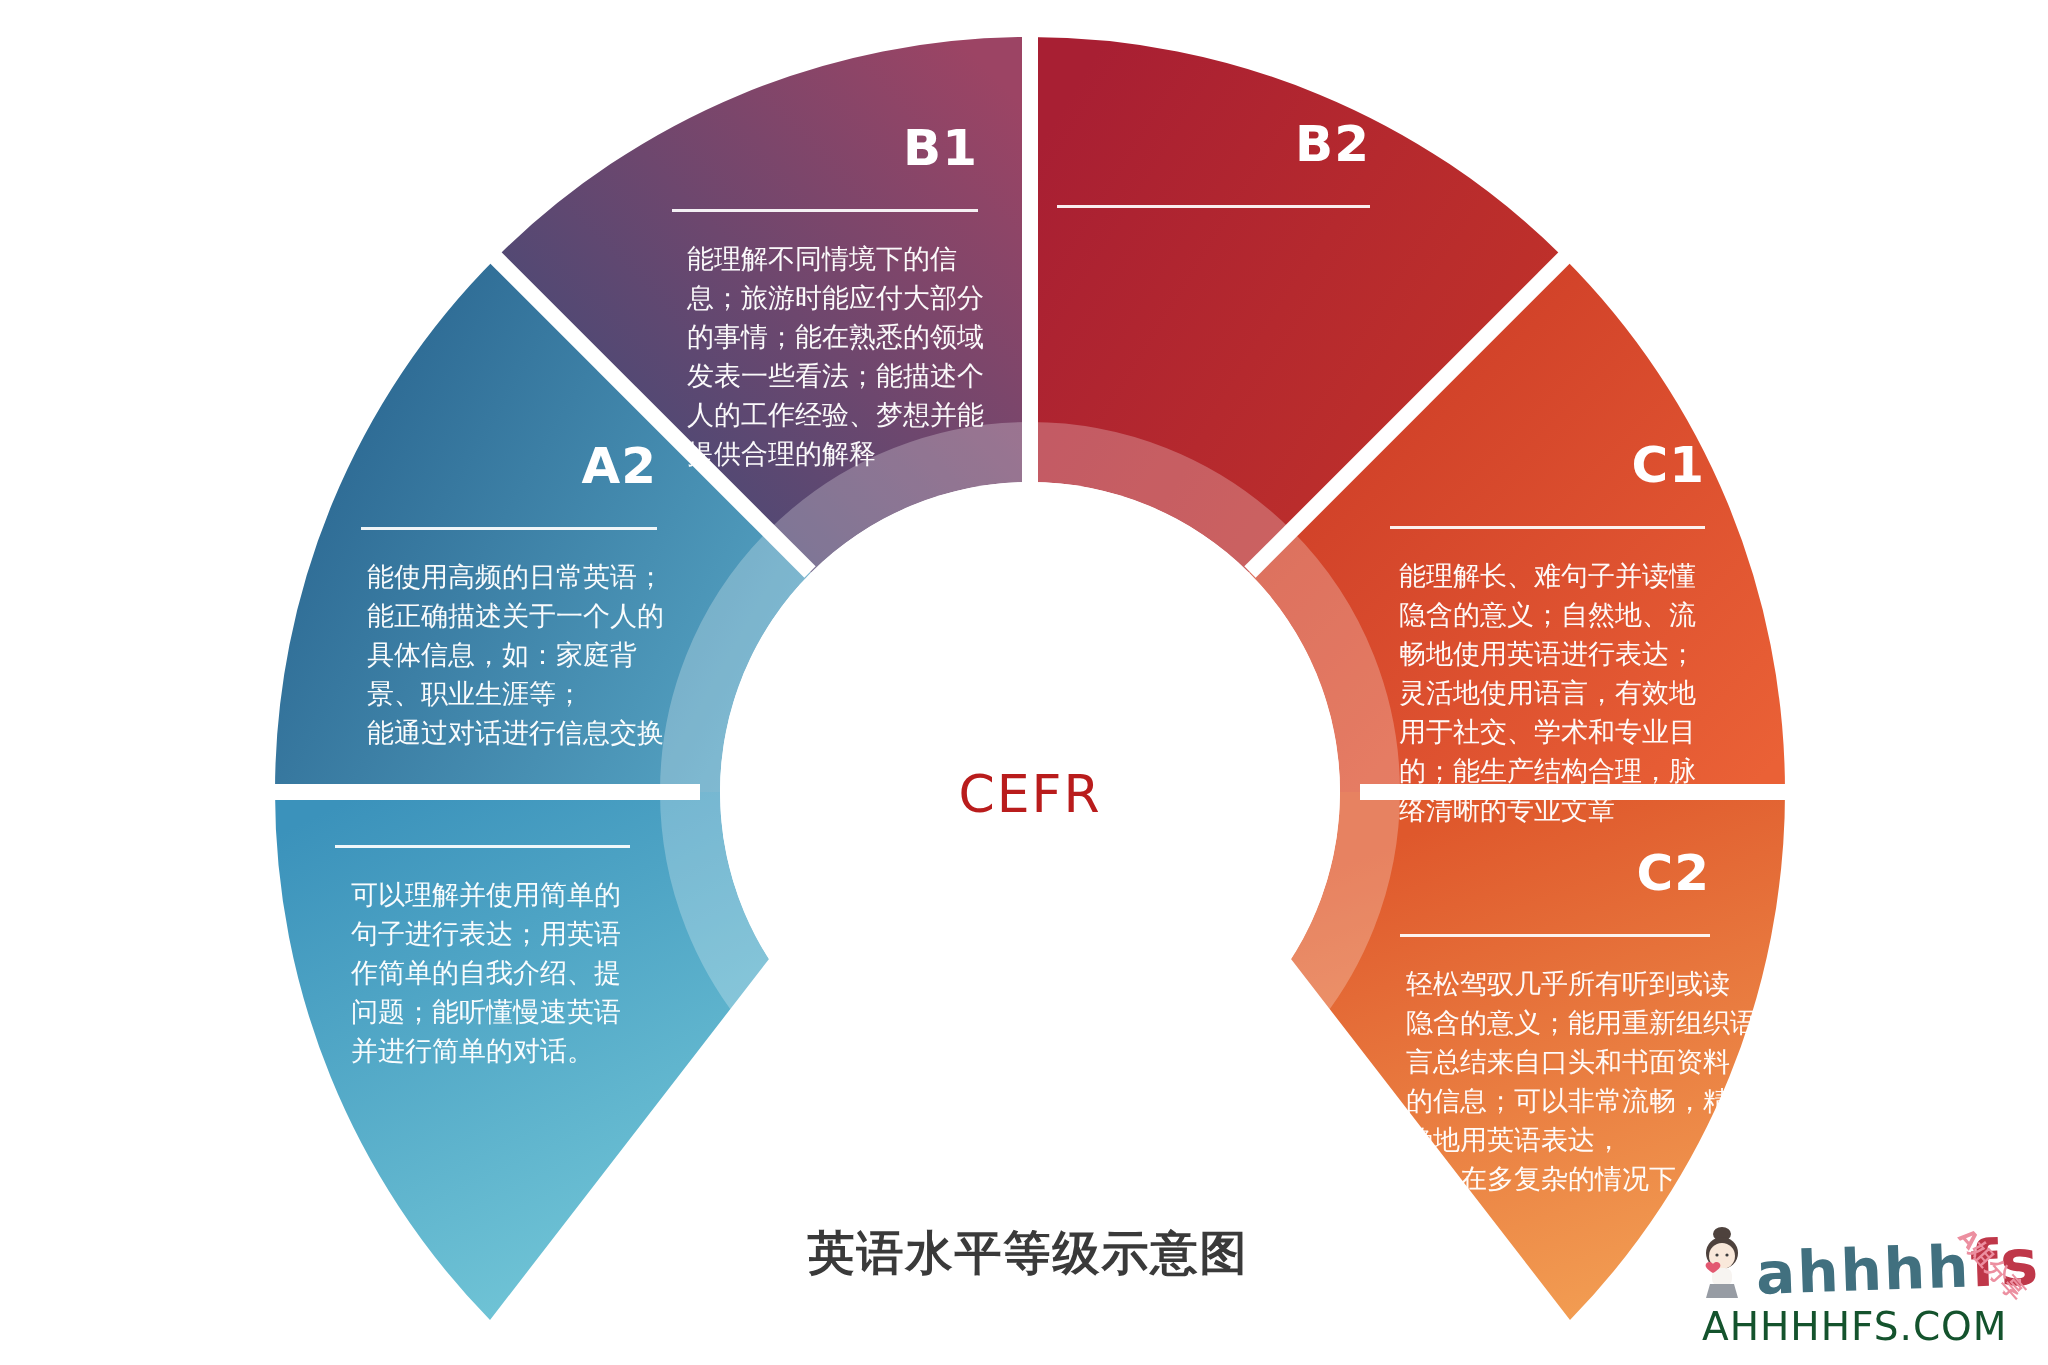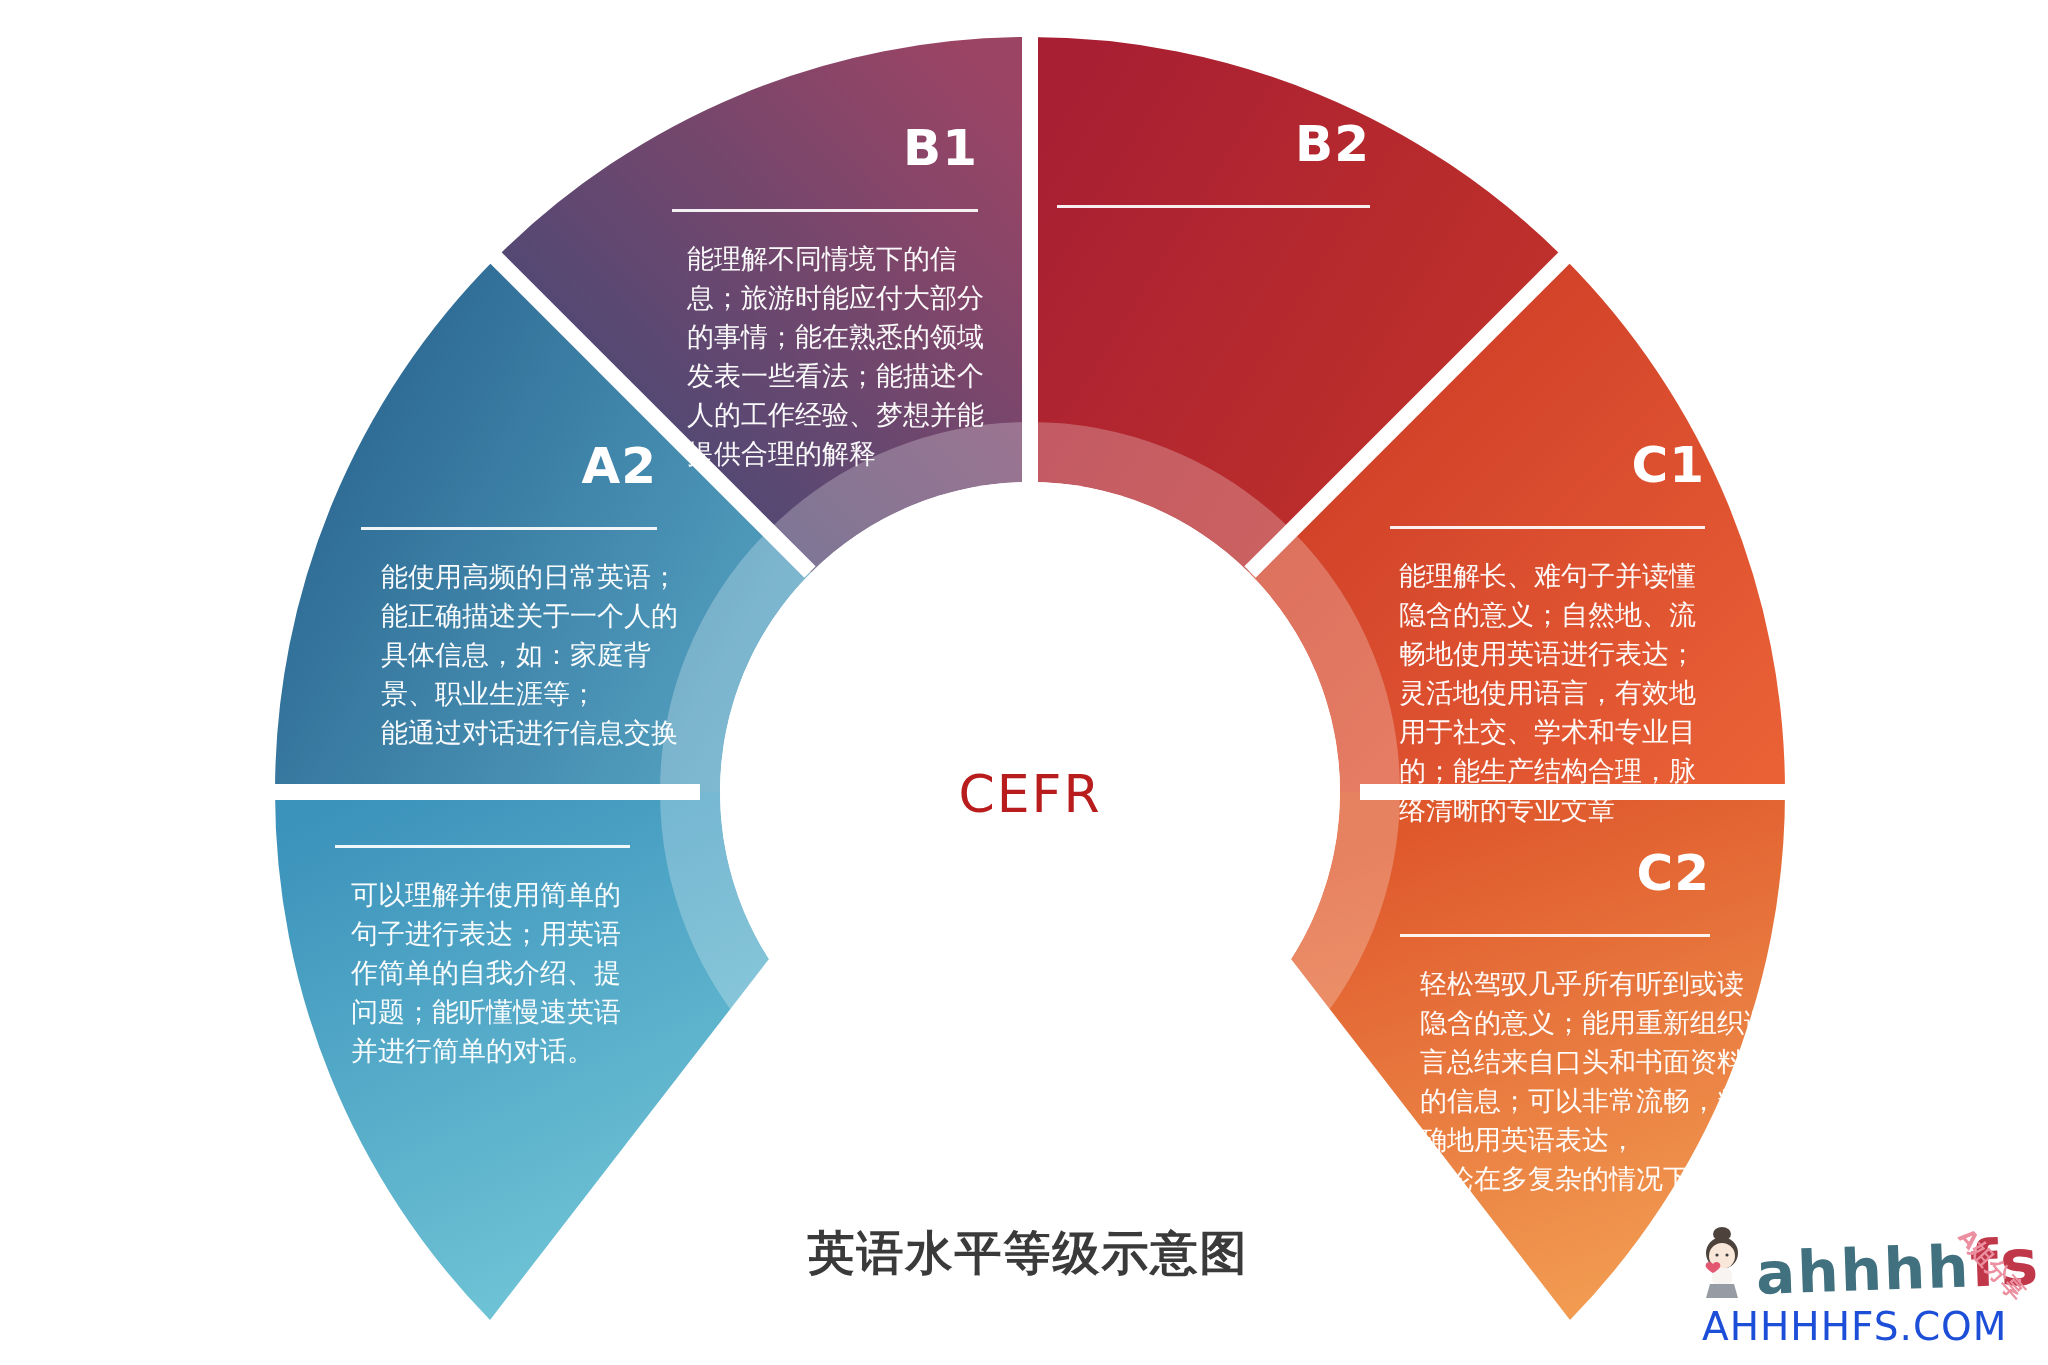--- a/index.html
+++ b/index.html
@@ -5,37 +5,37 @@
   html,body{margin:0;padding:0;background:#ffffff;}
   .stage{
     position:relative;width:2048px;height:1365px;overflow:hidden;background:#ffffff;
     font-family:"DejaVu Sans","Liberation Sans",sans-serif;
   }
   .wheel{position:absolute;left:0;top:0;}
   .seg{position:absolute;color:#fff;}
   .seg-h{font-size:50px;font-weight:700;text-align:right;line-height:56px;margin-bottom:33px;letter-spacing:1px;}
   .seg-line{border-top:3px solid rgba(255,255,255,0.92);margin-bottom:27px;}
   .seg-p{font-size:27px;line-height:39px;white-space:pre;color:rgba(255,255,255,0.97);}
-  .inset-0{margin-left:0;} .inset-2{margin-left:20px;} .inset-7{margin-left:9px;}
+  .inset-0{margin-left:0;} .inset-2{margin-left:6px;} .inset-7{margin-left:9px;}
   .inset-15{margin-left:15px;} .inset-42{margin-left:16px;}
   .center-label{
     position:absolute;left:930px;top:764px;width:200px;text-align:center;
     font-size:52px;color:#b91c1c;letter-spacing:2px;
   }
   .main-title{
     position:absolute;left:718px;top:1184px;width:620px;text-align:center;
     font-size:47px;font-weight:700;color:#3a3a3a;letter-spacing:2px;margin-top:38px;
   }
   .wm{position:absolute;}
   .wm-logo{left:1756px;top:1230px;font-size:58px;font-weight:700;letter-spacing:2px;transform:rotate(-2deg);}
   .wm-logo .p1{color:#41707f;}
   .wm-logo .p2{color:#bf3749;font-size:64px;}
   .wm-tagline{left:1974px;top:1222px;font-size:23px;font-weight:600;color:#ec8fa0;
     transform:rotate(48deg);transform-origin:left top;white-space:nowrap;}
-  .wm-site{left:1702px;top:1304px;font-size:39px;font-weight:500;color:#1d4ed8;letter-spacing:1px;}
+  .wm-site{left:1702px;top:1304px;font-size:39px;font-weight:500;color:#14532d;letter-spacing:1px;}
   .wm-mascot{left:1692px;top:1226px;width:64px;height:78px;}
 </style>
 </head>
 <body>
 
 <div class="stage">
 
   <svg class="wheel" width="2048" height="1365" viewBox="0 0 2048 1365">
     <defs>
       <linearGradient id="grad-A1" gradientUnits="userSpaceOnUse" x1="350" y1="800" x2="600" y2="1330">

